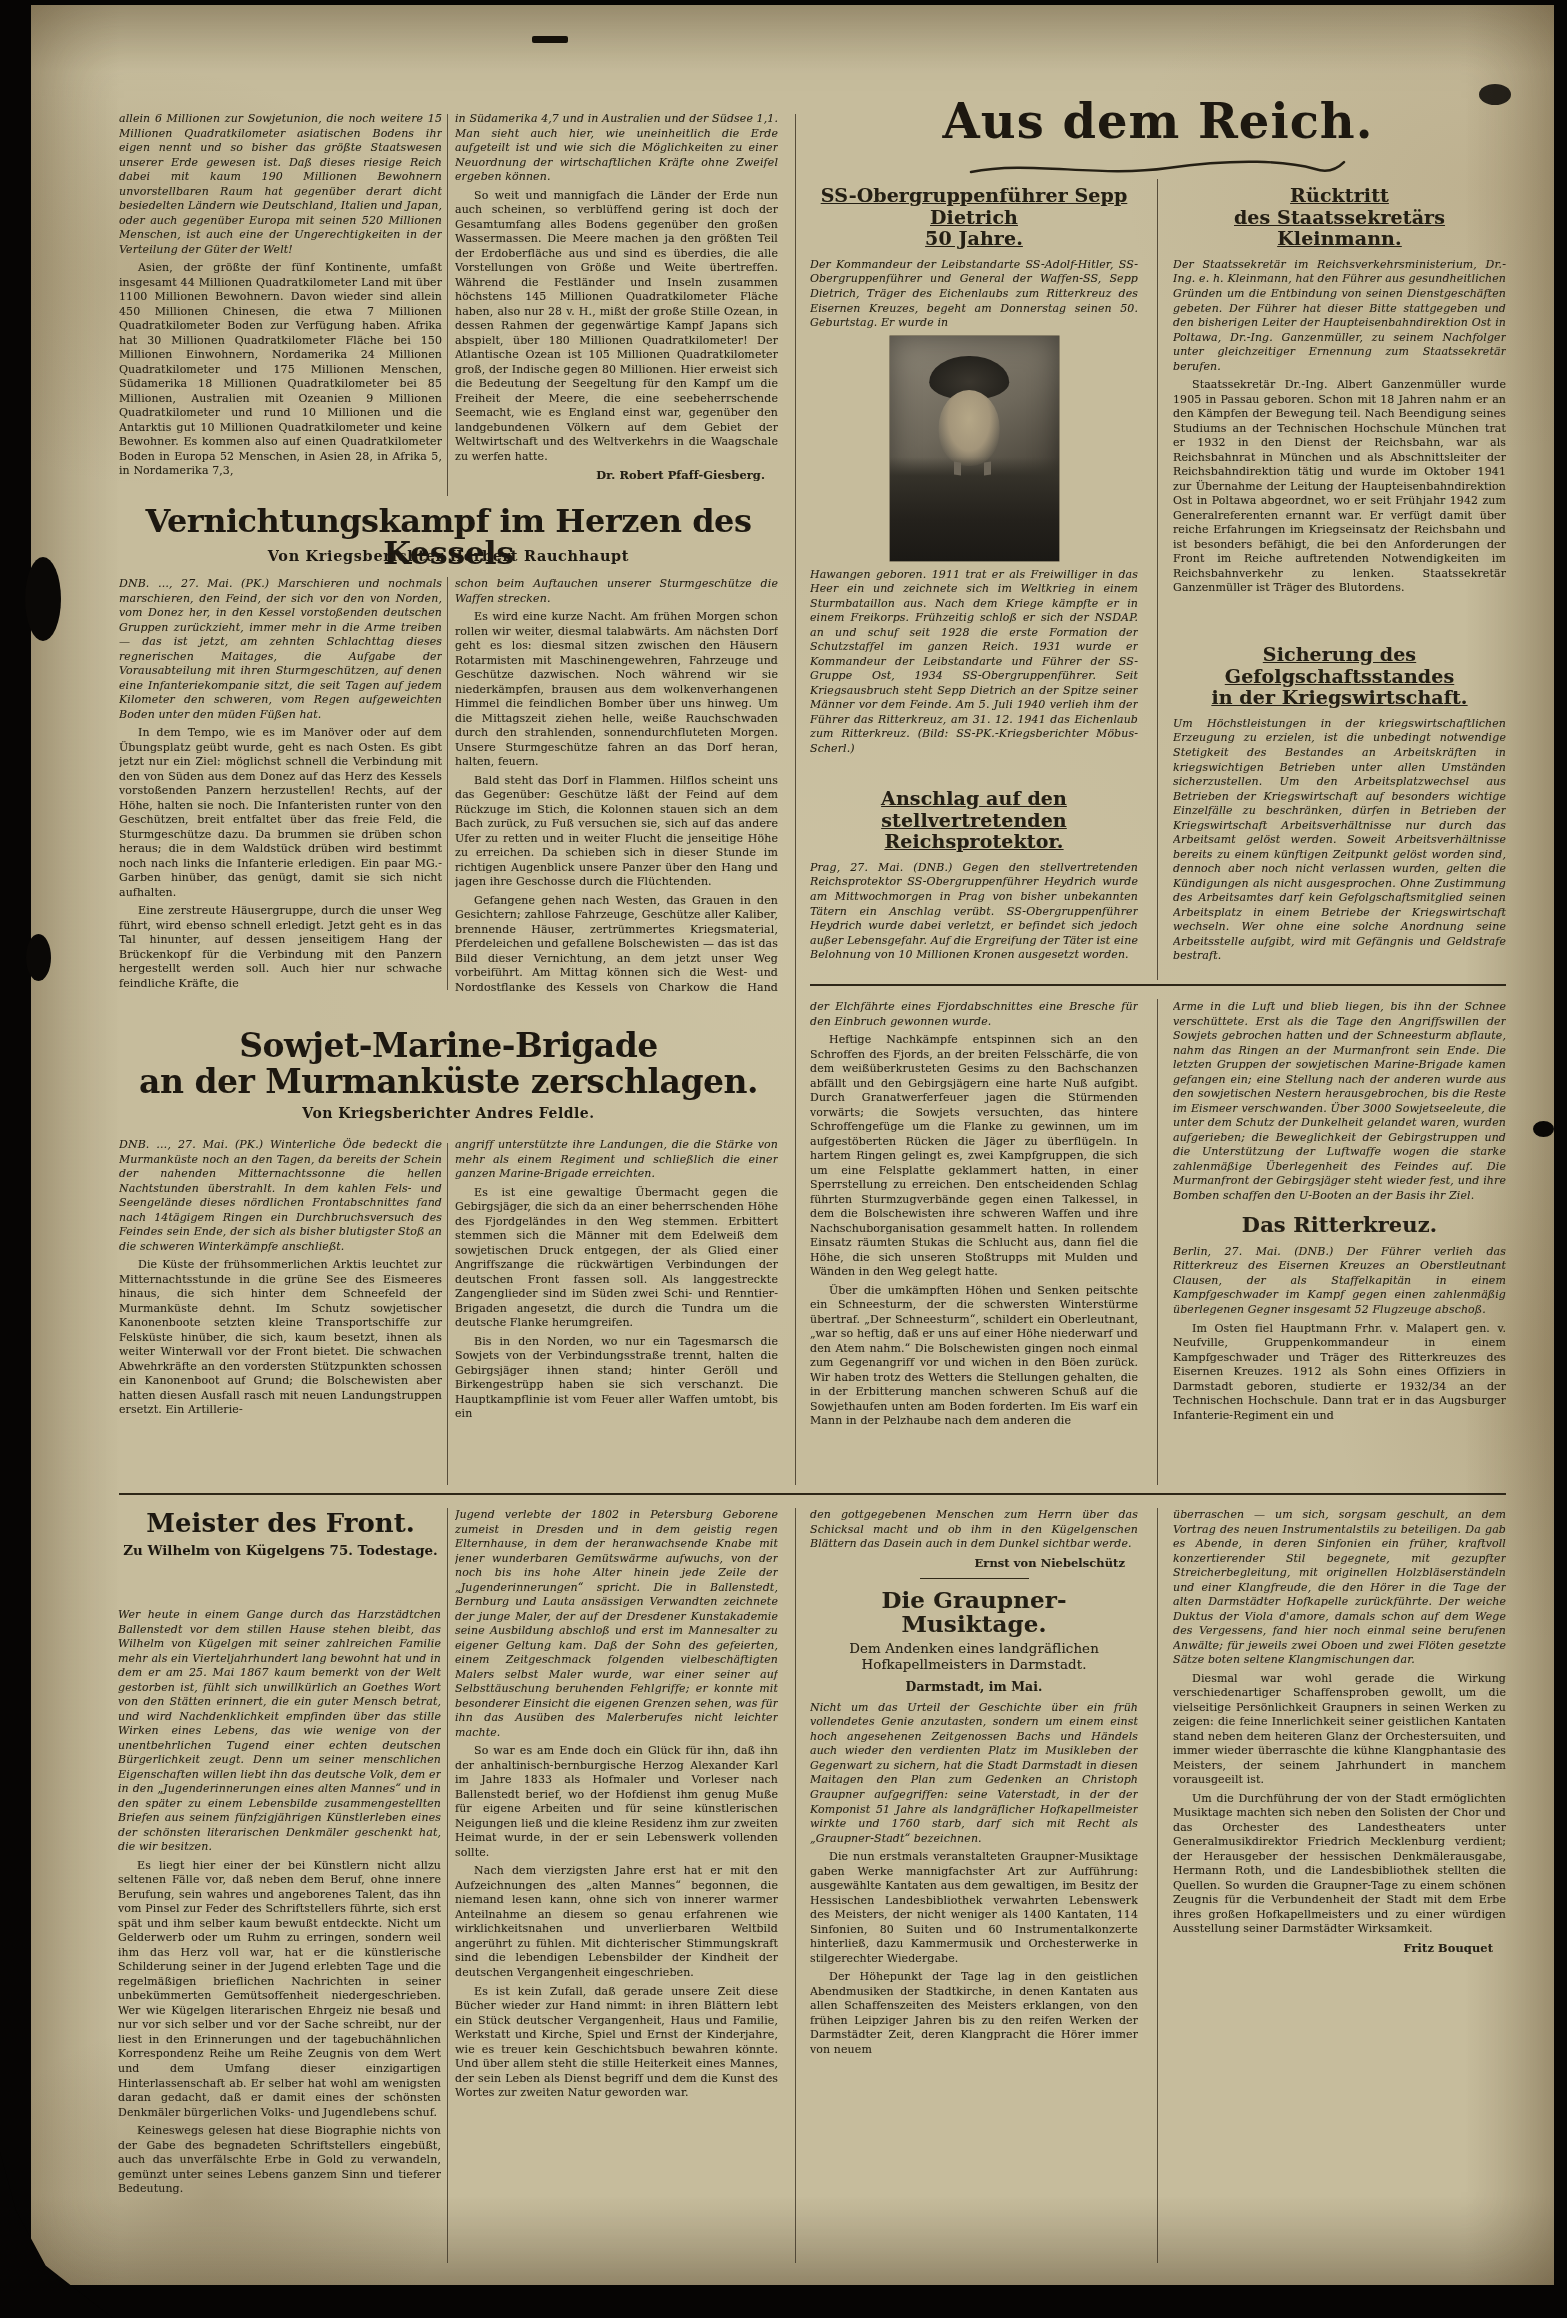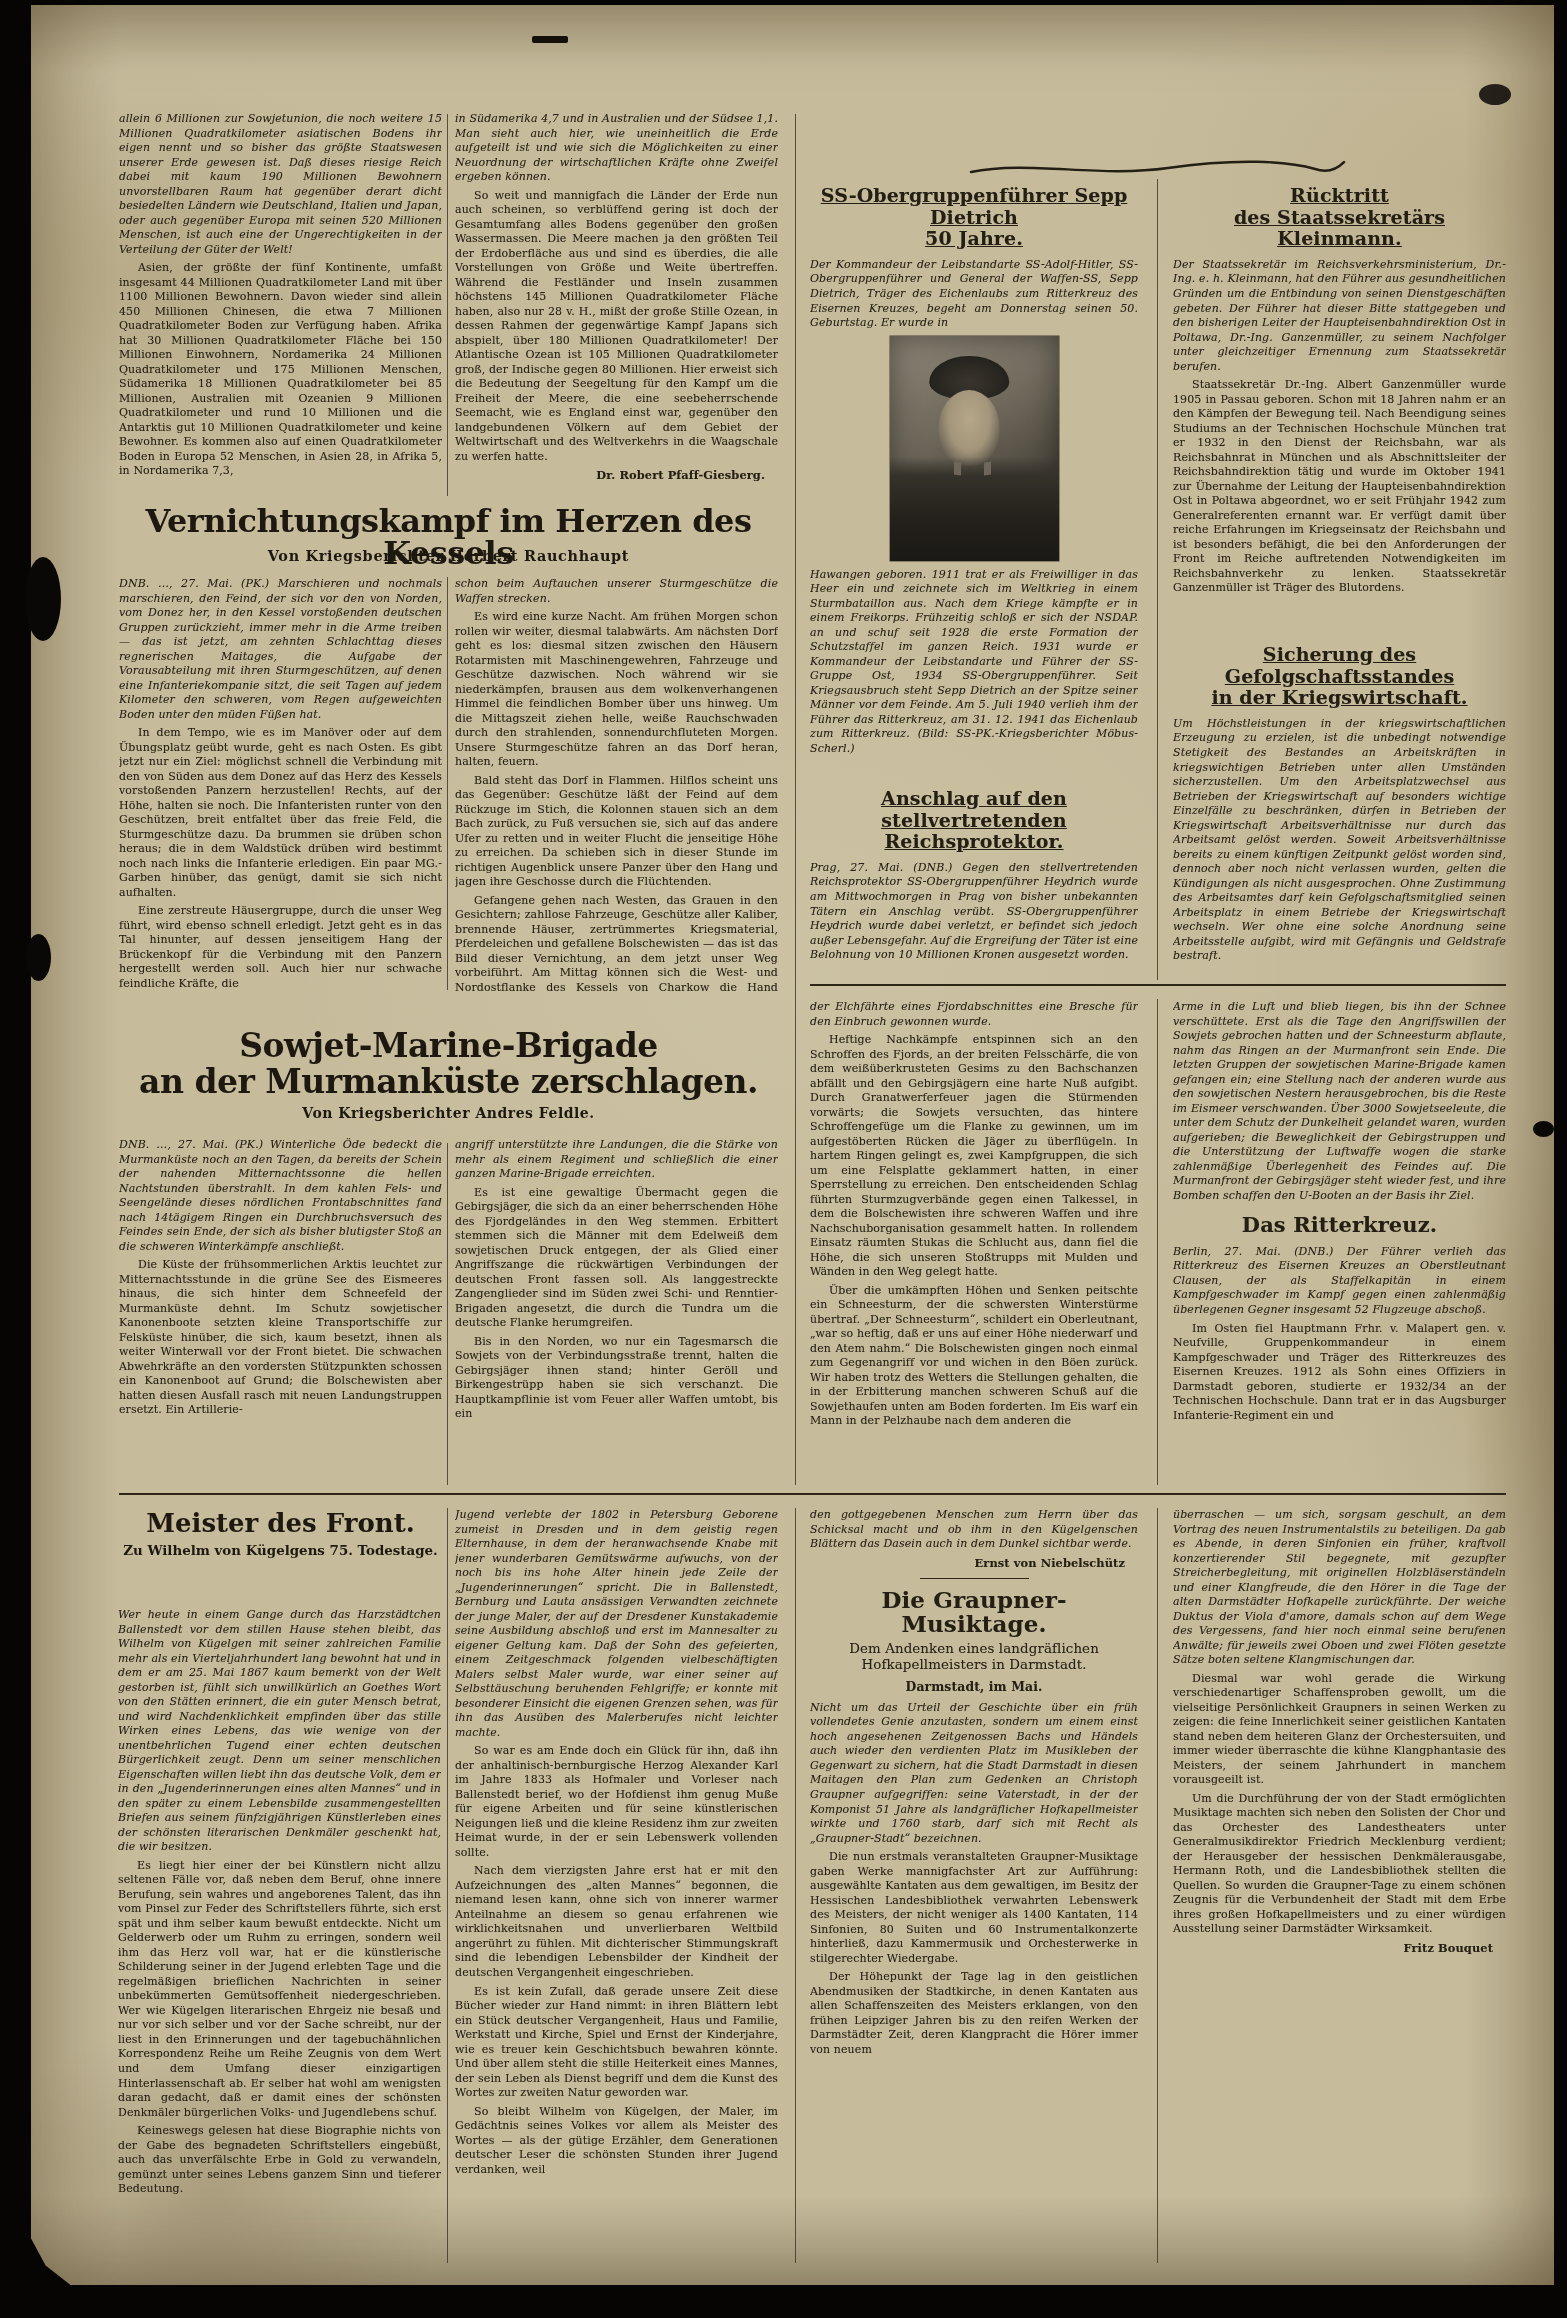--- a/index.html
+++ b/index.html
@@ -102,20 +102,21 @@
   <div class="col" style="left:119px;top:112px;width:323px;height:388px;">
     <p class="cont">allein 6 Millionen zur Sowjetunion, die noch weitere 15 Millionen Quadratkilometer asiatischen Bodens ihr eigen nennt und so bisher das größte Staatswesen unserer Erde gewesen ist. Daß dieses riesige Reich dabei mit kaum 190 Millionen Bewohnern unvorstellbaren Raum hat gegenüber derart dicht besiedelten Ländern wie Deutschland, Italien und Japan, oder auch gegenüber Europa mit seinen 520 Millionen Menschen, ist auch eine der Ungerechtigkeiten in der Verteilung der Güter der Welt!</p>
     <p>Asien, der größte der fünf Kontinente, umfaßt insgesamt 44 Millionen Quadratkilometer Land mit über 1100 Millionen Bewohnern. Davon wieder sind allein 450 Millionen Chinesen, die etwa 7 Millionen Quadratkilometer Boden zur Verfügung haben. Afrika hat 30 Millionen Quadratkilometer Fläche bei 150 Millionen Einwohnern, Nordamerika 24 Millionen Quadratkilometer und 175 Millionen Menschen, Südamerika 18 Millionen Quadratkilometer bei 85 Millionen, Australien mit Ozeanien 9 Millionen Quadratkilometer und rund 10 Millionen und die Antarktis gut 10 Millionen Quadratkilometer und keine Bewohner. Es kommen also auf einen Quadratkilometer Boden in Europa 52 Menschen, in Asien 28, in Afrika 5, in Nordamerika 7,3,</p>
   </div>
   <div class="col" style="left:455px;top:112px;width:323px;height:388px;">
     <p class="cont">in Südamerika 4,7 und in Australien und der Südsee 1,1. Man sieht auch hier, wie uneinheitlich die Erde aufgeteilt ist und wie sich die Möglichkeiten zu einer Neuordnung der wirtschaftlichen Kräfte ohne Zweifel ergeben können.</p>
     <p>So weit und mannigfach die Länder der Erde nun auch scheinen, so verblüffend gering ist doch der Gesamtumfang alles Bodens gegenüber den großen Wassermassen. Die Meere machen ja den größten Teil der Erdoberfläche aus und sind es überdies, die alle Vorstellungen von Größe und Weite übertreffen. Während die Festländer und Inseln zusammen höchstens 145 Millionen Quadratkilometer Fläche haben, also nur 28 v. H., mißt der große Stille Ozean, in dessen Rahmen der gegenwärtige Kampf Japans sich abspielt, über 180 Millionen Quadratkilometer! Der Atlantische Ozean ist 105 Millionen Quadratkilometer groß, der Indische gegen 80 Millionen. Hier erweist sich die Bedeutung der Seegeltung für den Kampf um die Freiheit der Meere, die eine seebeherrschende Seemacht, wie es England einst war, gegenüber den landgebundenen Völkern auf dem Gebiet der Weltwirtschaft und des Weltverkehrs in die Waagschale zu werfen hatte.</p>
     <div class="sig">Dr. Robert Pfaff-Giesberg.</div>
   </div>
 
+  <div class="abs-head" id="reich-title">Aus dem Reich.</div>
   <div id="reich-flourish">
     <svg width="378" height="23" viewBox="0 0 760 46">
       <path d="M4 30 C 120 6, 260 42, 400 22 S 640 8, 696 24 c 24 8 42 2 58 -14" fill="none" stroke="#241f14" stroke-width="5" stroke-linecap="round"></path>
     </svg>
   </div>
 
   <div class="col" style="left:810px;top:185px;width:328px;height:594px;">
     <div class="art-head fs34">
       <span class="l1">SS-Obergruppenführer Sepp Dietrich</span>
       <span class="l2">50 Jahre.</span>
@@ -202,21 +203,20 @@
   <div class="col" style="left:118px;top:1572px;width:323px;height:693px;margin-top:36px;">
     <p class="cont">Wer heute in einem Gange durch das Harzstädtchen Ballenstedt vor dem stillen Hause stehen bleibt, das Wilhelm von Kügelgen mit seiner zahlreichen Familie mehr als ein Vierteljahrhundert lang bewohnt hat und in dem er am 25. Mai 1867 kaum bemerkt von der Welt gestorben ist, fühlt sich unwillkürlich an Goethes Wort von den Stätten erinnert, die ein guter Mensch betrat, und wird Nachdenklichkeit empfinden über das stille Wirken eines Lebens, das wie wenige von der unentbehrlichen Tugend einer echten deutschen Bürgerlichkeit zeugt. Denn um seiner menschlichen Eigenschaften willen liebt ihn das deutsche Volk, dem er in den „Jugenderinnerungen eines alten Mannes“ und in den später zu einem Lebensbilde zusammengestellten Briefen aus seinem fünfzigjährigen Künstlerleben eines der schönsten literarischen Denkmäler geschenkt hat, die wir besitzen.</p>
     <p>Es liegt hier einer der bei Künstlern nicht allzu seltenen Fälle vor, daß neben dem Beruf, ohne innere Berufung, sein wahres und angeborenes Talent, das ihn vom Pinsel zur Feder des Schriftstellers führte, sich erst spät und ihm selber kaum bewußt entdeckte. Nicht um Gelderwerb oder um Ruhm zu erringen, sondern weil ihm das Herz voll war, hat er die künstlerische Schilderung seiner in der Jugend erlebten Tage und die regelmäßigen brieflichen Nachrichten in seiner unbekümmerten Gemütsoffenheit niedergeschrieben. Wer wie Kügelgen literarischen Ehrgeiz nie besaß und nur vor sich selber und vor der Sache schreibt, nur der liest in den Erinnerungen und der tagebuchähnlichen Korrespondenz Reihe um Reihe Zeugnis von dem Wert und dem Umfang dieser einzigartigen Hinterlassenschaft ab. Er selber hat wohl am wenigsten daran gedacht, daß er damit eines der schönsten Denkmäler bürgerlichen Volks- und Jugendlebens schuf.</p>
     <p>Keineswegs gelesen hat diese Biographie nichts von der Gabe des begnadeten Schriftstellers eingebüßt, auch das unverfälschte Erbe in Gold zu verwandeln, gemünzt unter seines Lebens ganzem Sinn und tieferer Bedeutung.</p>
   </div>
   <div class="col" style="left:455px;top:1508px;width:323px;height:756px;">
     <p class="cont">Jugend verlebte der 1802 in Petersburg Geborene zumeist in Dresden und in dem geistig regen Elternhause, in dem der heranwachsende Knabe mit jener wunderbaren Gemütswärme aufwuchs, von der noch bis ins hohe Alter hinein jede Zeile der „Jugenderinnerungen“ spricht. Die in Ballenstedt, Bernburg und Lauta ansässigen Verwandten zeichnete der junge Maler, der auf der Dresdener Kunstakademie seine Ausbildung abschloß und erst im Mannesalter zu eigener Geltung kam. Daß der Sohn des gefeierten, einem Zeitgeschmack folgenden vielbeschäftigten Malers selbst Maler wurde, war einer seiner auf Selbsttäuschung beruhenden Fehlgriffe; er konnte mit besonderer Einsicht die eigenen Grenzen sehen, was für ihn das Ausüben des Malerberufes nicht leichter machte.</p>
     <p>So war es am Ende doch ein Glück für ihn, daß ihn der anhaltinisch-bernburgische Herzog Alexander Karl im Jahre 1833 als Hofmaler und Vorleser nach Ballenstedt berief, wo der Hofdienst ihm genug Muße für eigene Arbeiten und für seine künstlerischen Neigungen ließ und die kleine Residenz ihm zur zweiten Heimat wurde, in der er sein Lebenswerk vollenden sollte.</p>
     <p>Nach dem vierzigsten Jahre erst hat er mit den Aufzeichnungen des „alten Mannes“ begonnen, die niemand lesen kann, ohne sich von innerer warmer Anteilnahme an diesem so genau erfahrenen wie wirklichkeitsnahen und unverlierbaren Weltbild angerührt zu fühlen. Mit dichterischer Stimmungskraft sind die lebendigen Lebensbilder der Kindheit der deutschen Vergangenheit eingeschrieben.</p>
     <p>Es ist kein Zufall, daß gerade unsere Zeit diese Bücher wieder zur Hand nimmt: in ihren Blättern lebt ein Stück deutscher Vergangenheit, Haus und Familie, Werkstatt und Kirche, Spiel und Ernst der Kinderjahre, wie es treuer kein Geschichtsbuch bewahren könnte. Und über allem steht die stille Heiterkeit eines Mannes, der sein Leben als Dienst begriff und dem die Kunst des Wortes zur zweiten Natur geworden war.</p>
-    <p>So bleibt Wilhelm von Kügelgen, der Maler, im Gedächtnis seines Volkes vor allem als Meister des Wortes — als der gütige Erzähler, dem Generationen deutscher Leser die schönsten Stunden ihrer Jugend verdanken, weil</p>
   </div>
 
   <div class="col" style="left:810px;top:1508px;width:328px;height:756px;">
     <p class="cont">den gottgegebenen Menschen zum Herrn über das Schicksal macht und ob ihm in den Kügelgenschen Blättern das Dasein auch in dem Dunkel sichtbar werde.</p>
     <div class="sig">Ernst von Niebelschütz</div>
     <div class="sep-rule"></div>
     <div class="g-head">Die Graupner-Musiktage.</div>
     <div class="g-sub">Dem Andenken eines landgräflichen Hofkapellmeisters in Darmstadt.</div>
     <div class="g-date">Darmstadt, im Mai.</div>
     <p class="cont">Nicht um das Urteil der Geschichte über ein früh vollendetes Genie anzutasten, sondern um einem einst hoch angesehenen Zeitgenossen Bachs und Händels auch wieder den verdienten Platz im Musikleben der Gegenwart zu sichern, hat die Stadt Darmstadt in diesen Maitagen den Plan zum Gedenken an Christoph Graupner aufgegriffen: seine Vaterstadt, in der der Komponist 51 Jahre als landgräflicher Hofkapellmeister wirkte und 1760 starb, darf sich mit Recht als „Graupner-Stadt“ bezeichnen.</p>

